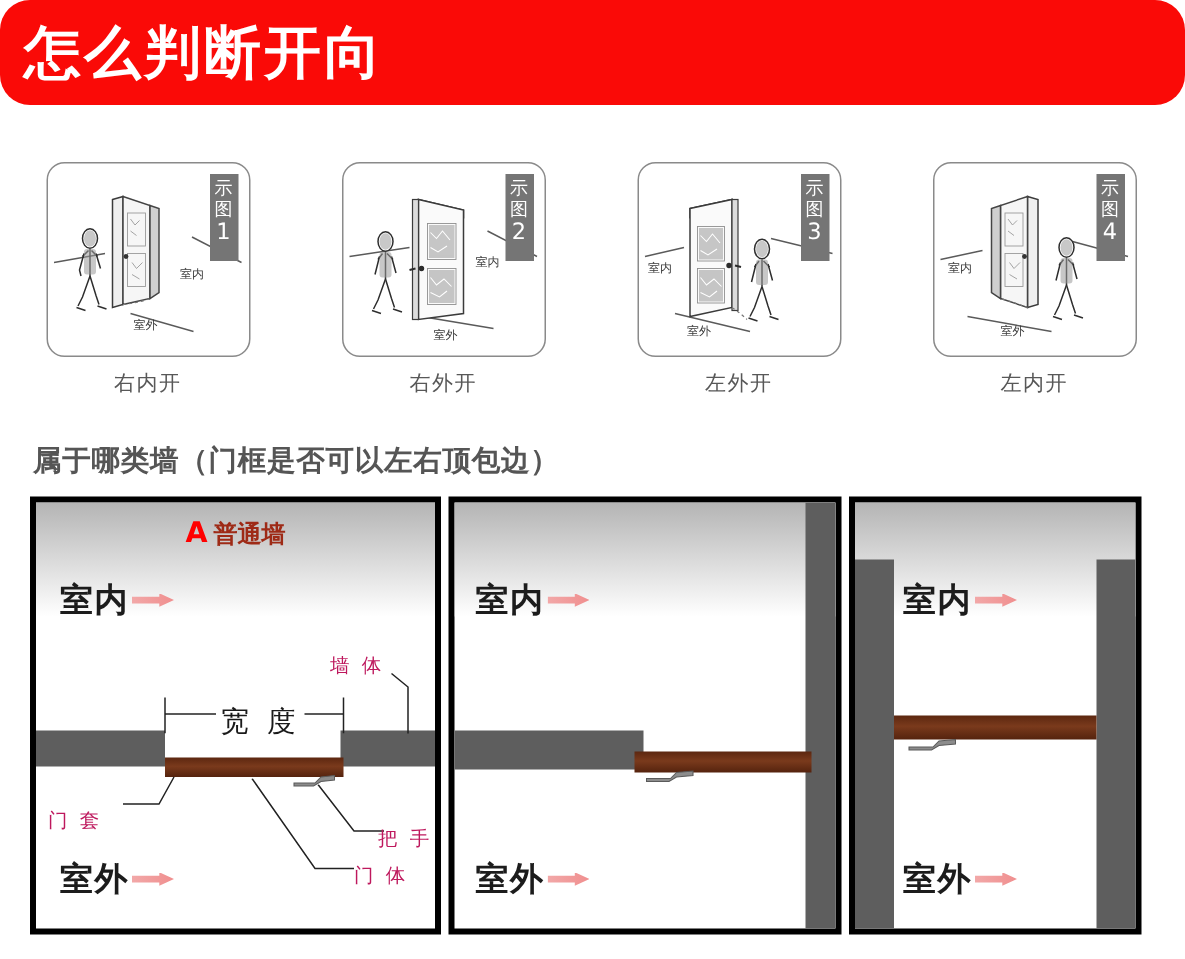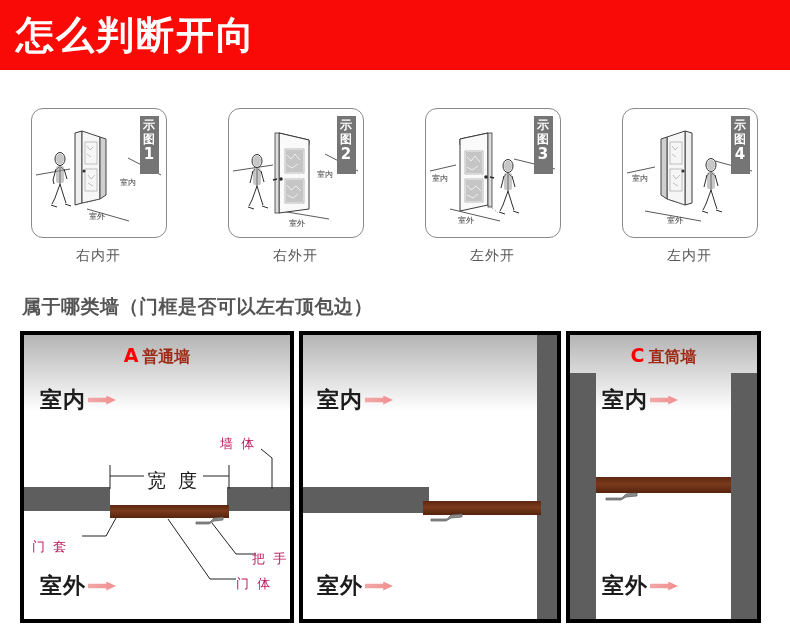--- a/index.html
+++ b/index.html
@@ -17,20 +17,21 @@
 
   
   .banner {
     position: absolute;
     left: 0; top: 0;
     width: 790px;
     height: 70px;
     background: #fa0a07;
     display: flex;
     align-items: center;
+    border-radius: 20px;
   }
   .banner-title {
     color: #ffffff;
     font-size: 38px;
     font-weight: bold;
     letter-spacing: 2px;
     margin-left: 16px;
     line-height: 1;
   }
 
@@ -64,21 +65,21 @@
     top: 7px; right: 7px;
     width: 19px;
     height: 58px;
     background: #757575;
     color: #ffffff;
     font-size: 12px;
     line-height: 14px;
     text-align: center;
     padding-top: 2px;
     box-sizing: border-box;
-    font-weight: bold;
+    font-weight: normal;
   }
   .card-badge .num { font-size: 15px; display:block; margin-top:1px; }
   .card-caption {
     margin-top: 9px;
     font-size: 14px;
     color: #585858;
     letter-spacing: 1px;
   }
   .lbl { font-size: 8px; fill: #3a3a3a; font-family: "DejaVu Sans", sans-serif; }
 
@@ -440,23 +441,20 @@
 
     <div class="room-label" style="left:14px; top:236px;">
       <span>室外</span>
       <span class="arrow"></span>
     </div>
   </div>
 
   <div class="panel" style="width:195px;">
     <div class="grad"></div>
 
-    <div class="panel-title">
-      <span class="letter">C</span><span>直筒墙</span>
-    </div>
 
     <div class="wall" style="left:0; top:38px; width:26px; height:246px;"></div>
     <div class="wall" style="right:0; top:38px; width:26px; height:246px;"></div>
 
     <div class="room-label" style="left:32px; top:50px;">
       <span>室内</span>
       <span class="arrow"></span>
     </div>
 
     <div class="door" style="left:26px; top:142px; width:135px; height:16px;"></div>

